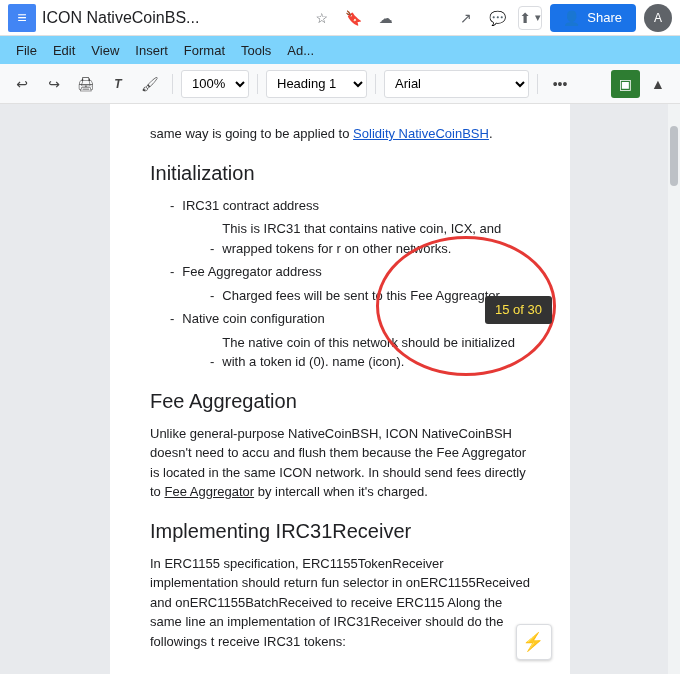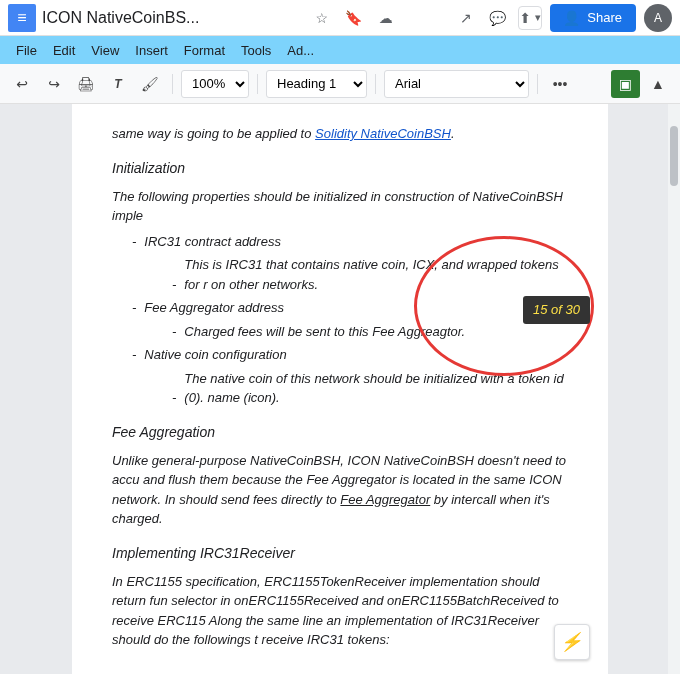--- a/index.html
+++ b/index.html
@@ -87,36 +87,35 @@
       background: #e8eaed;
       height: calc(674px - 36px - 28px - 40px);
       overflow: hidden;
       display: flex;
       justify-content: center;
       padding: 0;
       position: relative;
     }
     #doc-page {
       background: #fff;
-      width: 536px;
+      width: 460px;
       height: 100%;
       overflow: hidden;
       padding: 20px 40px;
       position: relative;
       font-family: Arial, sans-serif;
       font-size: 13px;
       color: #202124;
       line-height: 1.5;
-      font-style: italic;
     }
 
     .doc-text { font-size: 13px; color: #202124; margin-bottom: 6px; }
     .doc-link { color: #1155cc; text-decoration: underline; }
 
-    .doc-h1 { font-size: 14px; font-weight: normal; color: #202124; margin: 14px 0 8px 0; }
+    .doc-h1 { font-size: 20px; font-weight: normal; color: #202124; margin: 14px 0 8px 0; }
 
     .bullet-list { margin-left: 20px; list-style: none; }
     .bullet-list li { margin-bottom: 4px; display: flex; gap: 8px; }
     .bullet-list li::before { content: '-'; flex-shrink: 0; }
     .sub-bullet { margin-left: 40px; list-style: none; }
     .sub-bullet li { margin-bottom: 4px; display: flex; gap: 8px; align-items: flex-end; }
     .sub-bullet li::before { content: '-'; flex-shrink: 0; }
 
     
     #scrollbar {
@@ -245,21 +244,20 @@
 
 <div id="doc-area">
   <div id="doc-page">
 
     <p class="doc-text">
       <span>same way is going to be applied to</span>
       <a class="doc-link">Solidity NativeCoinBSH</a><span>.</span>
     </p>
 
     <h2 class="doc-h1">Initialization</h2>
-    <p class="doc-text">The following properties should be initialized in construction of NativeCoinBSH imple</p>
 
     <ul class="bullet-list">
       <li>
         <span>IRC31 contract address</span>
       </li>
       <ul class="sub-bullet">
         <li>
           <span>This is IRC31 that contains native coin, ICX, and wrapped tokens for r on other networks.</span>
         </li>
       </ul>

